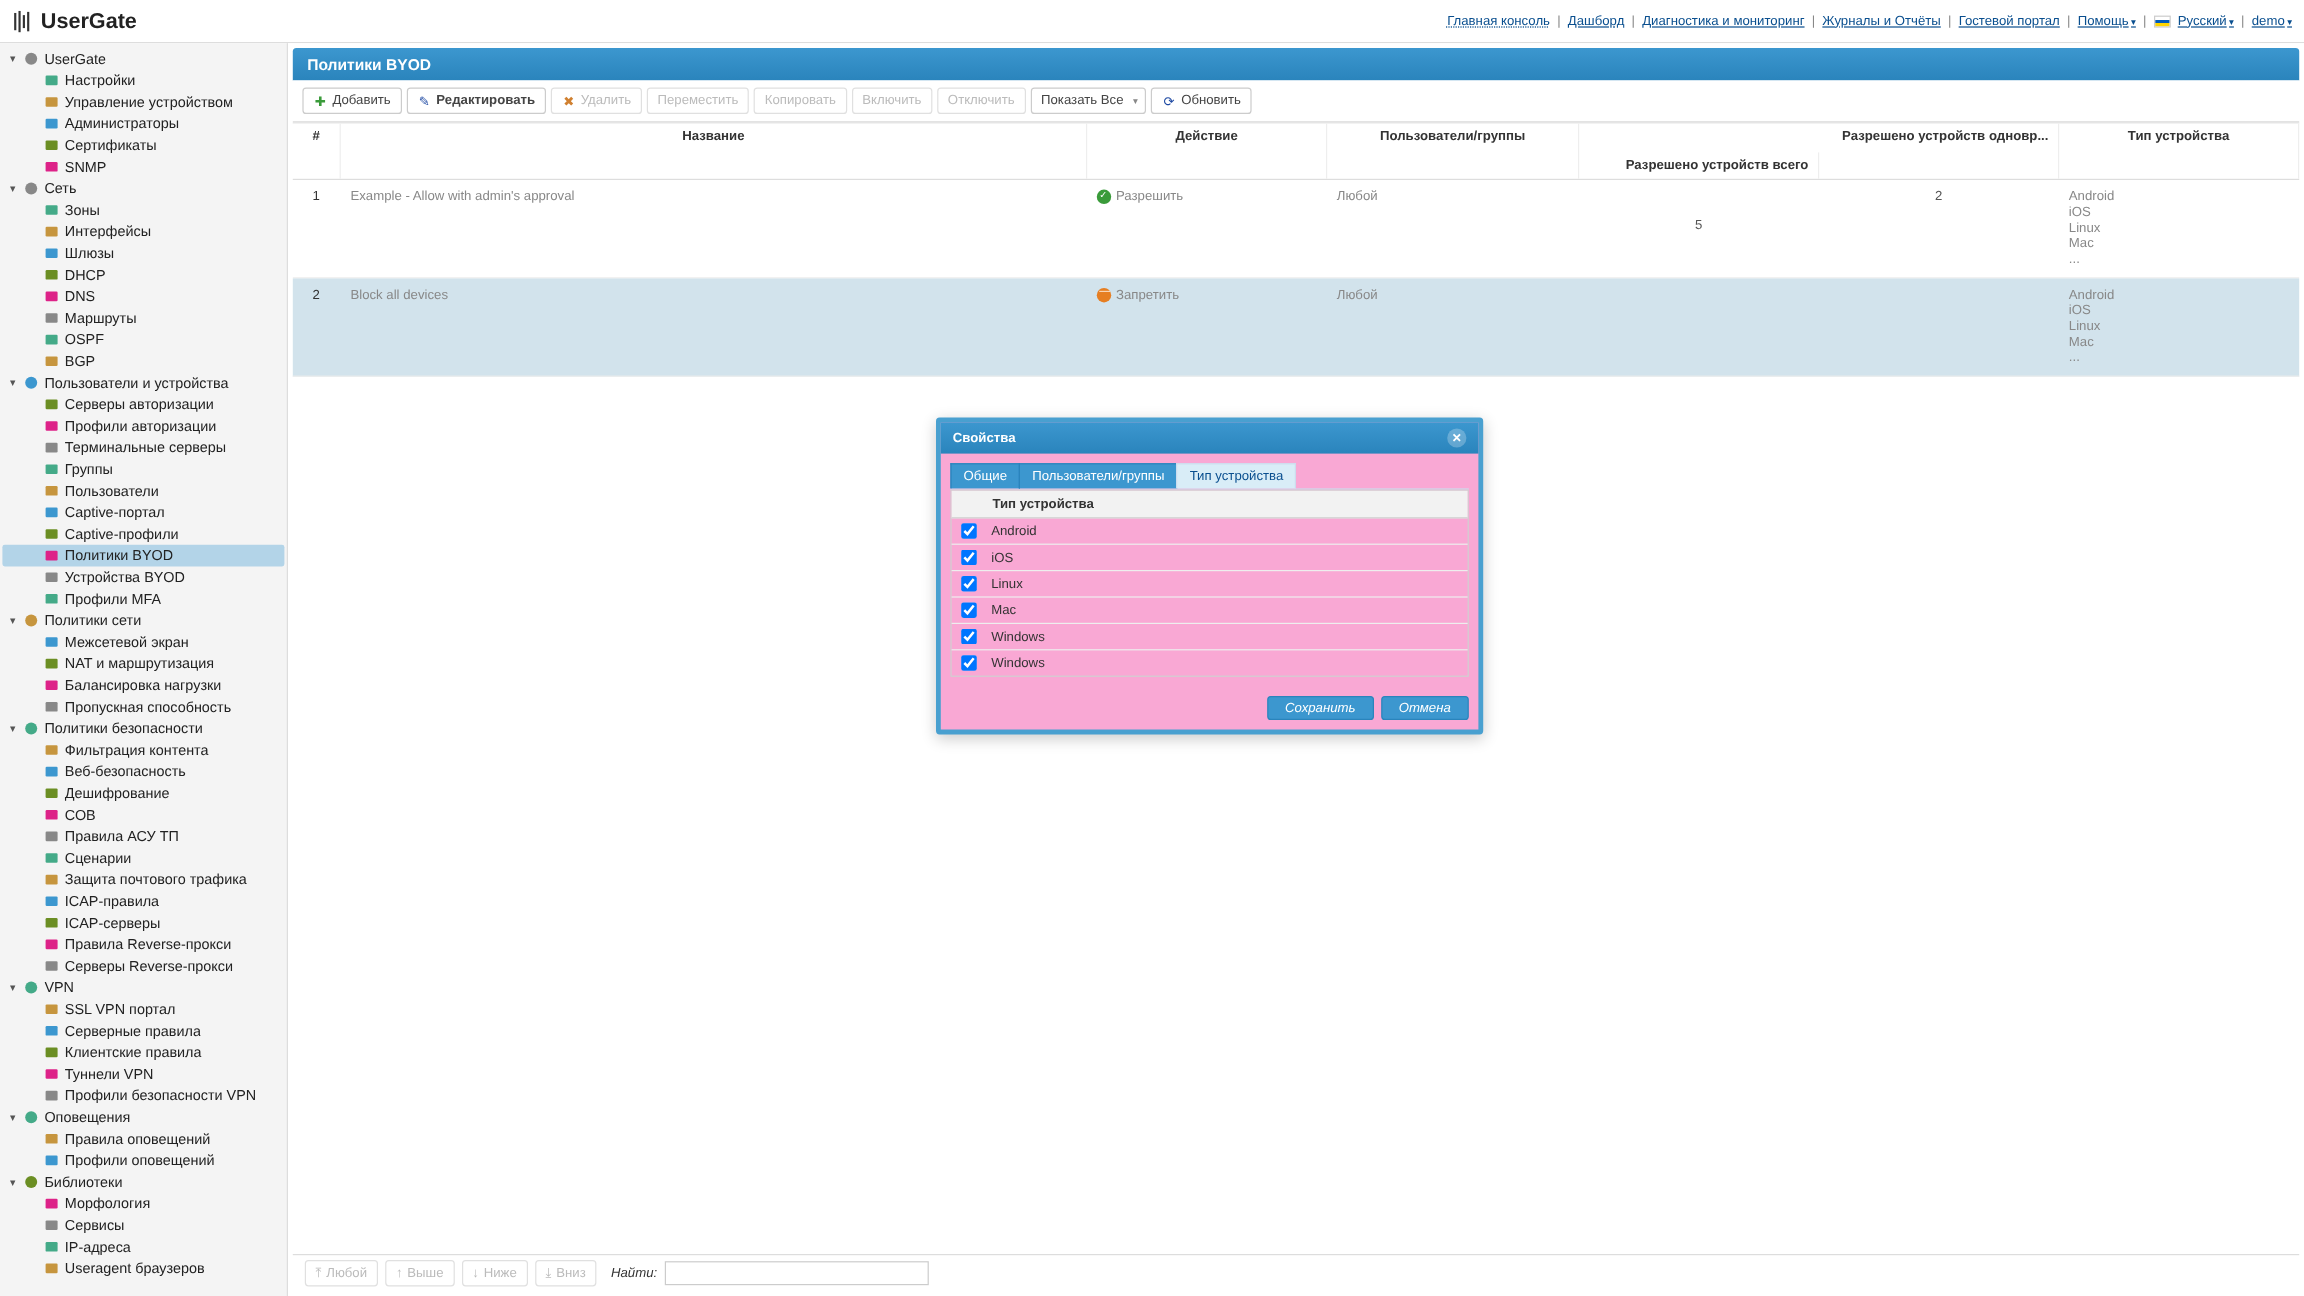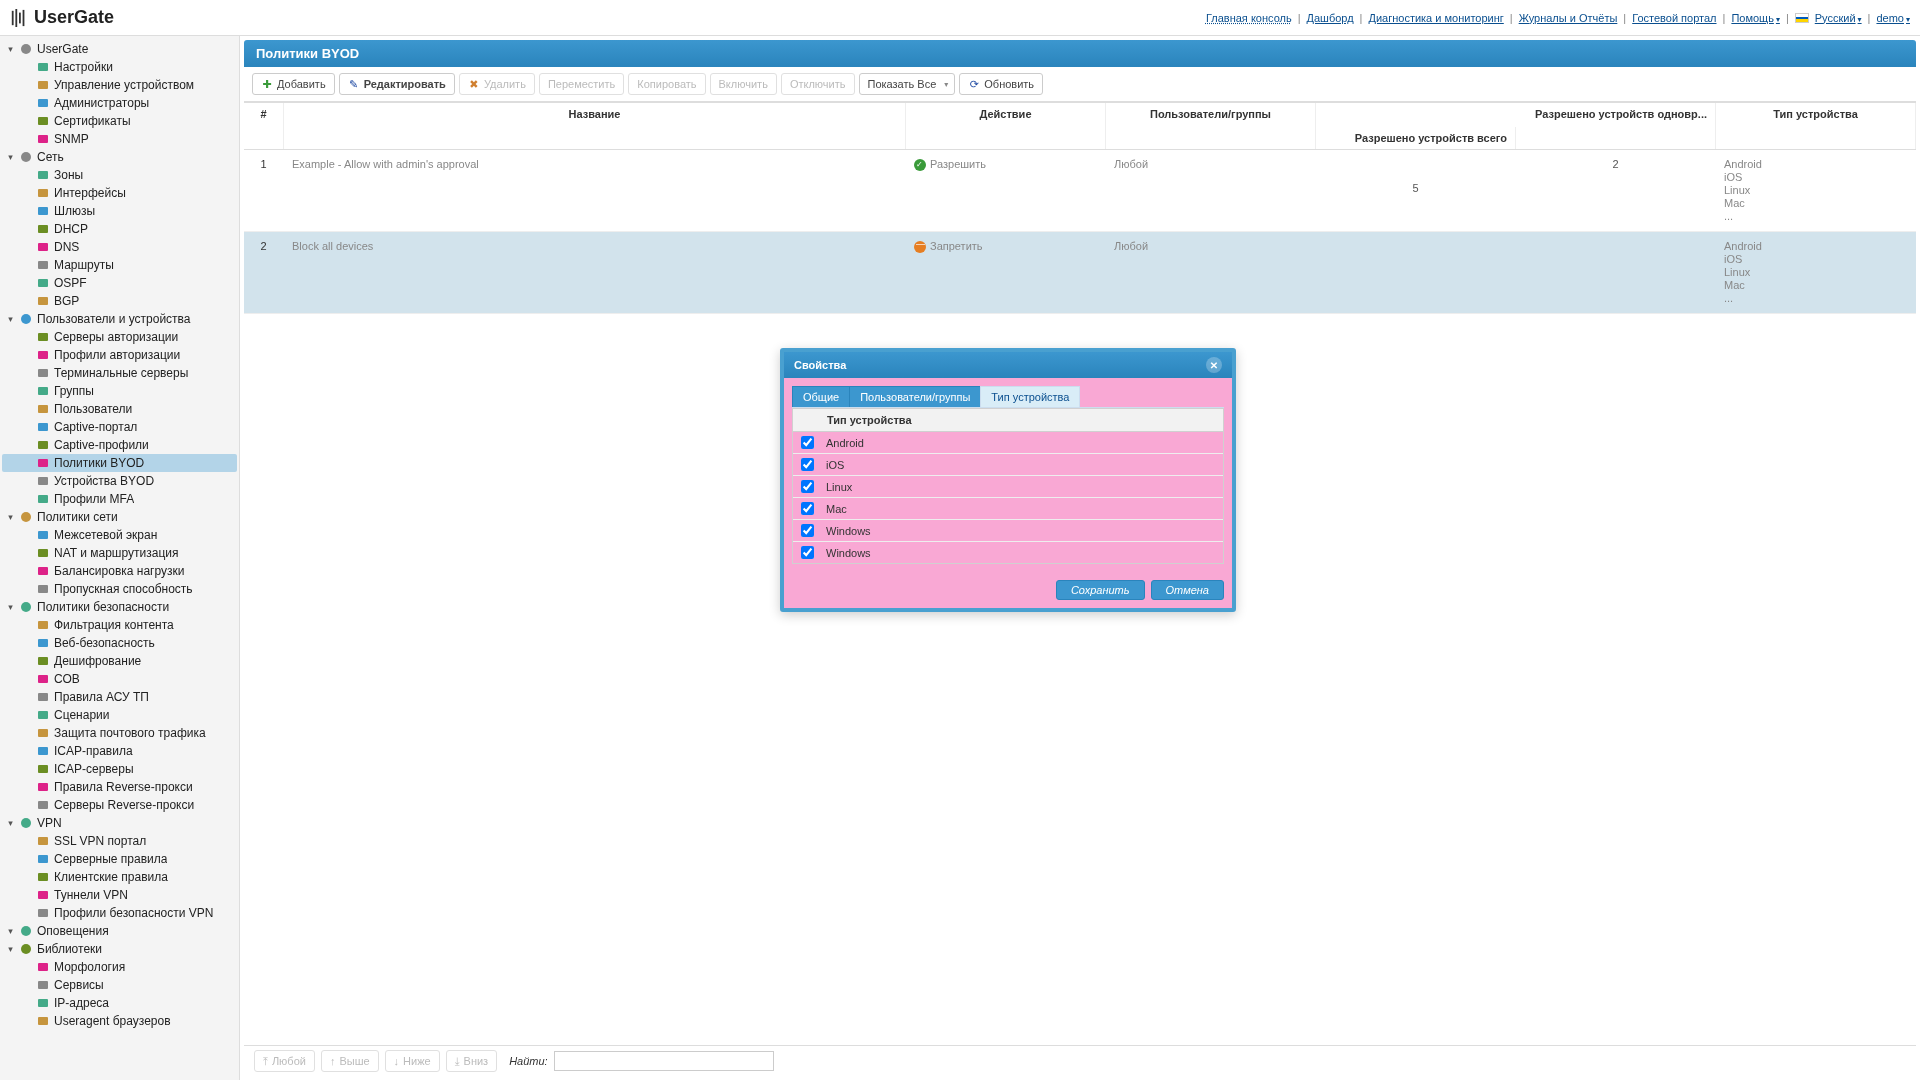--- a/index.html
+++ b/index.html
@@ -423,20 +423,34 @@
           <span class="tree-label">Профили безопасности VPN</span>
         </div>
       </div>
       <div class="tree-item group">
         <span class="expander">▾</span>
         <span class="tree-icon"><svg viewBox="0 0 14 14">
             <circle cx="7" cy="7" r="5" fill="#4a8"></circle>
           </svg></span>
         <span class="tree-label">Оповещения</span>
       </div>
+      <div class="tree-children">
+        <div class="tree-item">
+          <span class="tree-icon"><svg viewBox="0 0 14 14">
+              <rect x="2" y="3" width="10" height="8" rx="1" fill="#c6953e"></rect>
+            </svg></span>
+          <span class="tree-label">Правила оповещений</span>
+        </div>
+        <div class="tree-item">
+          <span class="tree-icon"><svg viewBox="0 0 14 14">
+              <rect x="2" y="3" width="10" height="8" rx="1" fill="#3c97cf"></rect>
+            </svg></span>
+          <span class="tree-label">Профили оповещений</span>
+        </div>
+      </div>
       <div class="tree-item group">
         <span class="expander">▾</span>
         <span class="tree-icon"><svg viewBox="0 0 14 14">
             <circle cx="7" cy="7" r="5" fill="#6b8e23"></circle>
           </svg></span>
         <span class="tree-label">Библиотеки</span>
       </div>
       <div class="tree-children">
         <div class="tree-item">
           <span class="tree-icon"><svg viewBox="0 0 14 14">

